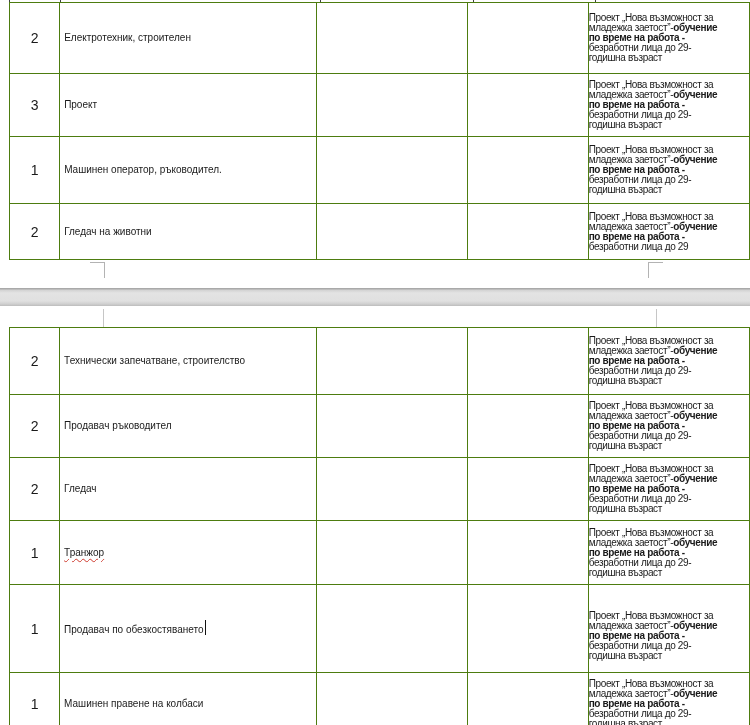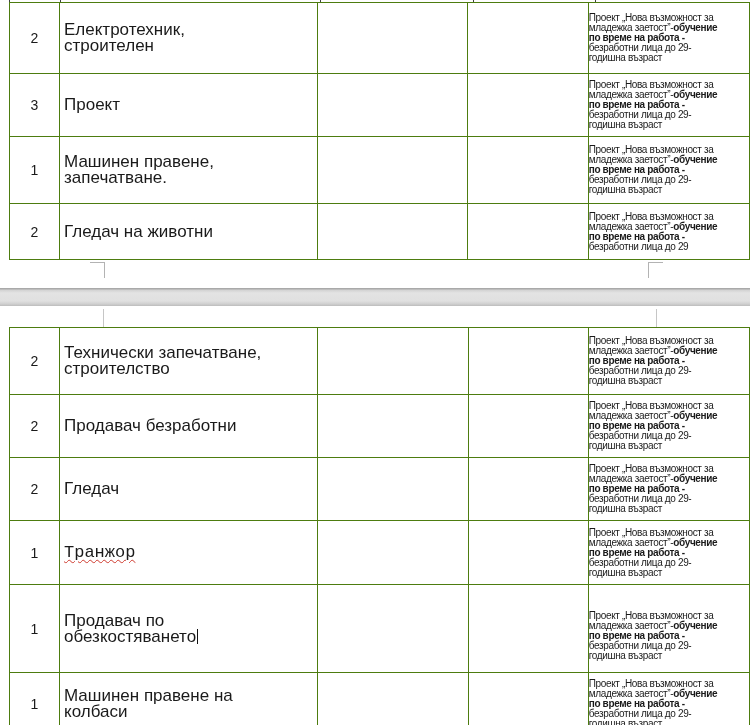--- a/index.html
+++ b/index.html
@@ -11,21 +11,21 @@
   table.vtable{
     position:absolute;left:9px;border-collapse:collapse;table-layout:fixed;
     background:#ffffff;
   }
   #table-p1{top:2px;}
   #table-p2{top:327px;}
   table.vtable td{
     border:1px solid #4d7c0f;padding:0;vertical-align:middle;overflow:hidden;
   }
   td.c-num{width:50px;text-align:center;font-size:14px;}
-  td.c-title{width:260px;font-size:17px;margin-top:39px;}
+  td.c-title{width:260px;font-size:10px;margin-top:39px;}
   td.c-title .t{display:block;max-width:212px;padding-left:4px;line-height:16px;}
   td.c-e1{width:153px;}
   td.c-e2{width:122px;}
   td.c-note{
     width:161px;vertical-align:top;padding:1px 2px 0 2px;
     font-size:10px;line-height:10px;letter-spacing:-0.35px;
   }
   td.c-note div{white-space:nowrap;}
   td.c-note b{font-weight:bold;margin-top:15px;}
   td.c-note.pad-top{padding-top:14px;}
@@ -42,21 +42,20 @@
   #table-p2 tr:nth-child(5) td{height:73px;}
   #table-p2 tr:nth-child(6) td{height:62px;}
   #table-p2 tr:nth-child(7) td{height:24px;}
   
   .stub{position:absolute;top:0;width:1px;height:2px;background:#3f3f3f;}
   
   .misspelled{
     text-decoration-line:underline;text-decoration-style:wavy;
     text-decoration-color:#cf3b2f;text-decoration-thickness:1px;
     text-underline-offset:2px;
-    font-family:Liberation Mono, monospace;
   }
   
   .caret{
     display:inline-block;width:1px;height:15px;background:#111111;
     vertical-align:-2px;margin-left:1px;
   }
   
   .page-band{
     position:absolute;left:0;top:288px;width:750px;height:18px;
     background:linear-gradient(180deg,#a9a9a9 0px,#a9a9a9 1px,#d2d2d2 2px,
@@ -115,21 +114,21 @@
             <div><span>Проект „Нова възможност за</span></div>
             <div><span>младежка заетост”-</span><b>обучение</b></div>
             <div><b>по време на работа -</b></div>
             <div><span>безработни лица до 29-</span></div>
             <div><span>годишна възраст</span></div>
           </td>
     </tr>
     <tr>
       <td class="c-num"><span>1</span></td>
       <td class="c-title">
-            <span class="t">Машинен правене, запечатване.</span>
+            <span class="t">Машинен оператор, ръководител.</span>
           </td>
       <td class="c-e1"></td>
       <td class="c-e2"></td>
       <td class="c-note">
             <div><span>Проект „Нова възможност за</span></div>
             <div><span>младежка заетост”-</span><b>обучение</b></div>
             <div><b>по време на работа -</b></div>
             <div><span>безработни лица до 29-</span></div>
             <div><span>годишна възраст</span></div>
           </td>
@@ -178,21 +177,21 @@
             <div><span>Проект „Нова възможност за</span></div>
             <div><span>младежка заетост”-</span><b>обучение</b></div>
             <div><b>по време на работа -</b></div>
             <div><span>безработни лица до 29-</span></div>
             <div><span>годишна възраст</span></div>
           </td>
     </tr>
     <tr>
       <td class="c-num"><span>2</span></td>
       <td class="c-title">
-            <span class="t">Продавач безработни</span>
+            <span class="t">Продавач ръководител</span>
           </td>
       <td class="c-e1"></td>
       <td class="c-e2"></td>
       <td class="c-note">
             <div><span>Проект „Нова възможност за</span></div>
             <div><span>младежка заетост”-</span><b>обучение</b></div>
             <div><b>по време на работа -</b></div>
             <div><span>безработни лица до 29-</span></div>
             <div><span>годишна възраст</span></div>
           </td>

